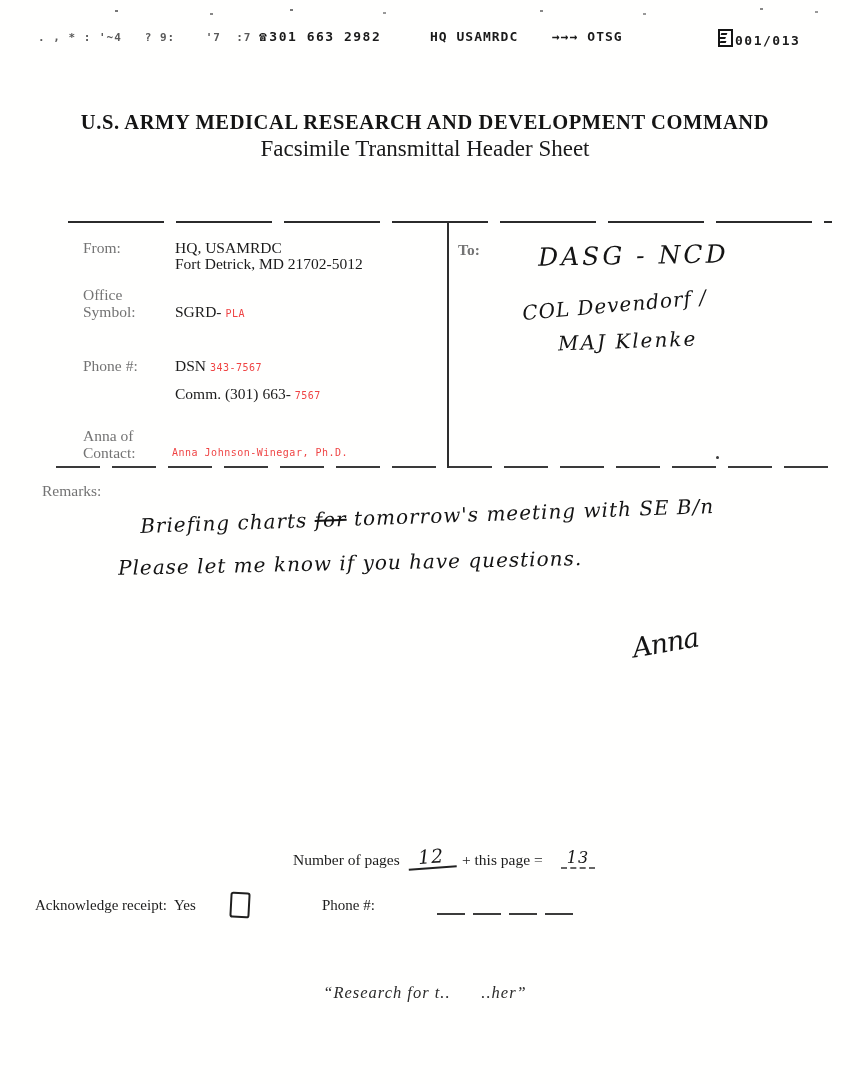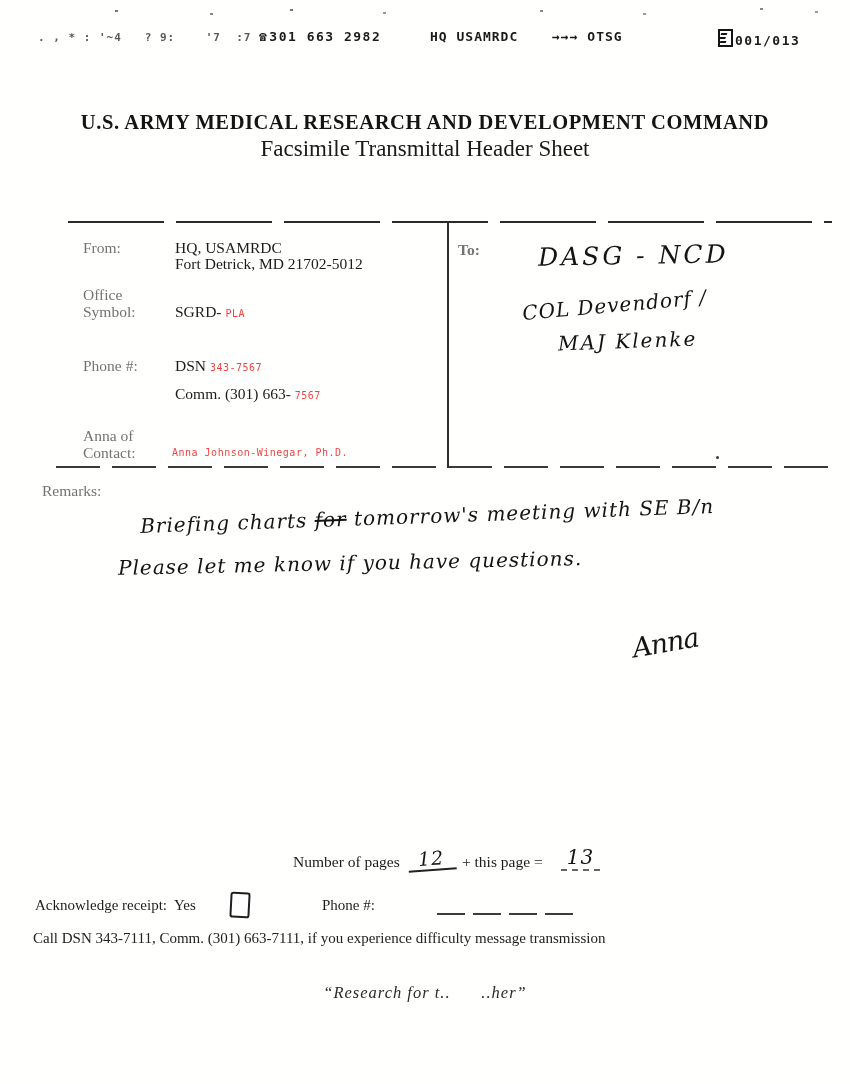--- a/index.html
+++ b/index.html
@@ -36,21 +36,21 @@
   .hw-to2 { left:522px; top:293px; font-size:20px; transform:rotate(-5deg); }
   .hw-to3 { left:558px; top:329px; font-size:20px; transform:rotate(-2deg); letter-spacing:2px; }
   .hw-r1 { left:140px; top:504px; font-size:20px; transform:rotate(-2deg); white-space:pre; }
   .hw-r2 { left:118px; top:551px; font-size:20px; transform:rotate(-1.2deg); }
   .hw-sig { left:632px; top:627px; font-size:27px; transform:rotate(-10deg); letter-spacing:-1px; }
   .strike { text-decoration:line-through; text-decoration-thickness:2px; }
   .pagesline { left:293px; top:845px; display:flex; align-items:flex-end; font-size:15.5px; color:#1c1c1c; }
   .pages-val { border-bottom:2px solid #222; margin:0 4px 0 8px; padding:0 12px 0 10px;
     font-size:19px; transform:rotate(-4deg); }
   .pages-plus { margin:0 12px 0 2px; }
-  .pages-total { border-bottom:2px dashed #666; padding:0 6px; margin-left:6px; font-size:20px; }
+  .pages-total { border-bottom:2px dashed #666; padding:0 6px; margin-left:6px; font-size:16px; }
   .ack-label { left:35px; top:897px; font-size:15px; white-space:pre; }
   .ackbox { left:230px; top:892px; width:16px; height:22px; border:2px solid #1f1f1f;
     border-radius:3px; transform:rotate(3deg); background:#fff; }
   .ack-phone { left:322px; top:897px; font-size:15px; }
   .ack-underline { left:437px; top:913px; width:142px; height:2px;
     background:repeating-linear-gradient(90deg,#3c3c3c 0 28px, rgba(0,0,0,0) 28px 36px); }
   .difficulty { left:33px; top:930px; font-size:15px; color:#222; }
   .tagline { top:983px; font-style:italic; font-size:16.5px; letter-spacing:1px;
     color:#2c2c2c; white-space:pre; }
   .specks { top:10px; left:115px; width:3px; height:2px; background:#777;
@@ -108,16 +108,15 @@
     <span class="hw pages-val">12</span>
     <span class="pages-plus">+ this page =</span>
     <span class="hw pages-total">13</span>
   </div>
 
   <div class="abs ack-label">Acknowledge receipt:  Yes</div>
   <div class="abs ackbox"></div>
   <div class="abs ack-phone">Phone #:</div>
   <div class="abs ack-underline"></div>
 
-  <div class="abs difficulty">Call DSN 343-7111, Comm. (301) 663-7111, if you experience difficulty message transmission</div>
   <div class="abs center tagline">“Research for t..      ..her”</div>
 
 </div>
 
 </body></html>

